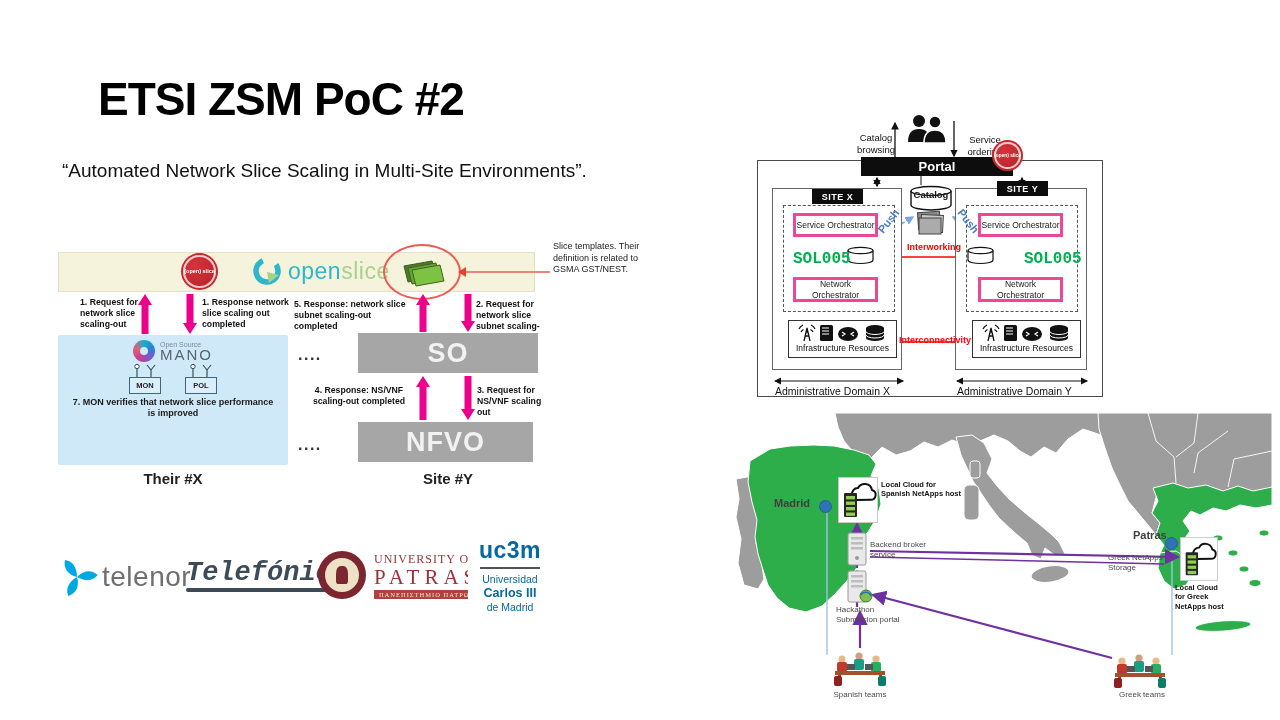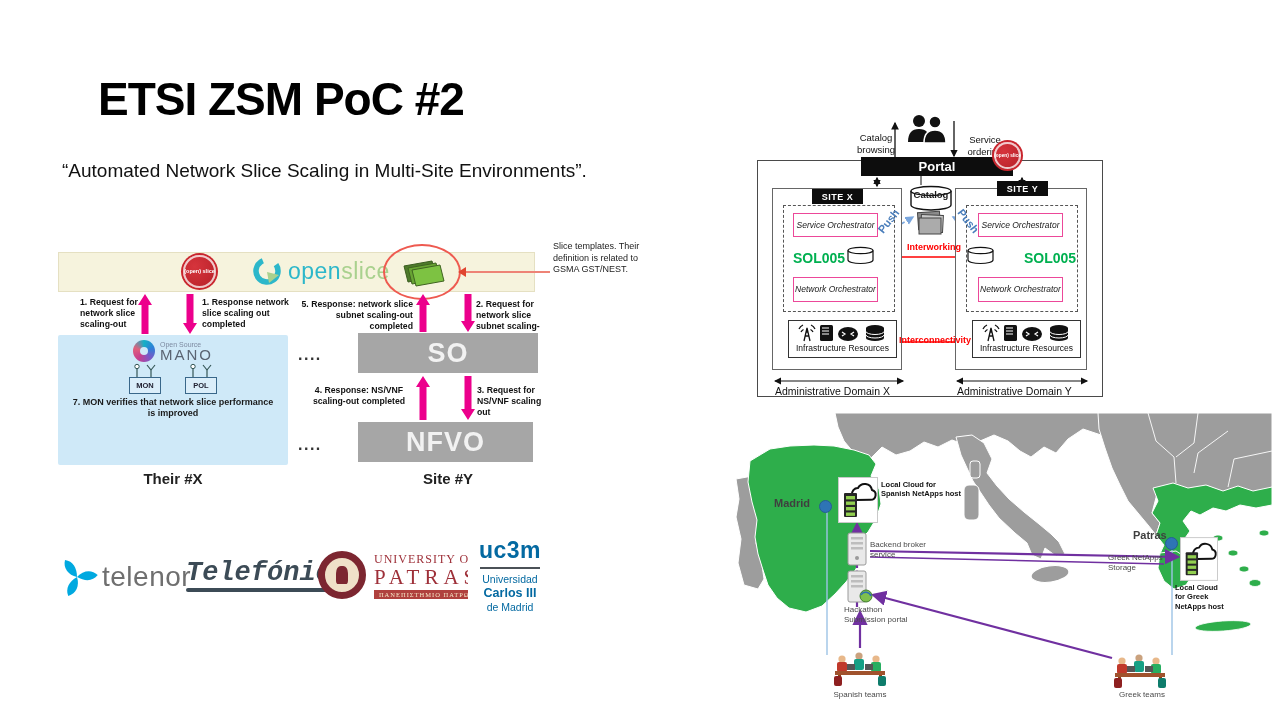--- a/index.html
+++ b/index.html
@@ -65,30 +65,30 @@
   .uc3m{left:468px;top:535px;width:84px;text-align:center;color:#0369a1;background:#fff;padding:2px 0 4px;}
   .uc3m-b{font-size:23px;font-weight:bold;letter-spacing:.5px;}
   .uc3m-hr{height:2px;background:#4b5157;width:72%;margin:3px auto 4px;}
   .uc3m-s{font-size:10.5px;line-height:1.25;}
   .uc3m-m{font-size:12.5px;font-weight:bold;line-height:1.2;}
 
   
   .rd{left:757px;top:113px;width:356px;height:292px;}
   .rd .box{position:absolute;border:1px solid #666;background:#fff;}
   .rd .lab2{display:flex;align-items:center;justify-content:center;text-align:center;
-            font-size:8.5px;line-height:1.25;border:1px solid #ec4899;background:#fff;font-style:italic;}
+            font-size:8.5px;line-height:1.25;border:3px solid #ec4899;background:#fff;}
   .rd-outer{left:0;top:47px;width:346px;height:237px;border:1.5px solid #4a4a4a;}
   .portal{left:104px;top:44px;width:152px;height:19px;background:#0d0d0d;color:#fff;font-weight:bold;
           font-size:13px;display:flex;align-items:center;justify-content:center;}
   .seal-r{left:237px;top:29px;width:27px;height:27px;font-size:4.8px;z-index:5;}
   .tag{background:#0d0d0d;color:#fff;font-weight:bold;font-size:9px;letter-spacing:.5px;
        display:flex;align-items:center;justify-content:center;}
   .toplab{font-size:9.5px;text-align:center;line-height:1.25;color:#111;}
   .dashbox{position:absolute;border:1px dashed #555;}
-  .sol{position:absolute;font-size:14px;font-weight:bold;color:#00b050;}
+  .sol{position:absolute;font-size:16px;font-weight:bold;color:#00b050;font-family:Liberation Mono, monospace;}
   .push{position:absolute;font-size:11px;font-weight:bold;color:#4a7ebb;}
   .redlab{position:absolute;font-size:9px;font-weight:bold;color:#f00;text-align:center;}
   .infra{position:absolute;border:1px solid #333;background:#fff;display:flex;flex-direction:column;align-items:center;}
   .infra-lab{font-size:8.5px;color:#111;margin-top:0px;}
   .admin{position:absolute;font-size:10.5px;color:#111;}
   .cyl-lab{position:absolute;font-weight:bold;font-size:9.5px;text-align:center;width:100%;top:4px;}
 
   
   .map{left:728px;top:413px;width:544px;height:297px;}
   .mlab{position:absolute;font-size:8px;color:#4a4a4a;line-height:1.3;}
@@ -137,21 +137,21 @@
       </svg>
     <svg class="ma" style="left:416px;top:376px" width="14" height="44">
         <polygon points="7,0 14,11 10.5,11 10.5,44 3.5,44 3.5,11 0,11" fill="#ec008c"></polygon>
       </svg>
     <svg class="ma" style="left:461px;top:376px" width="14" height="44">
         <polygon points="7,44 14,33 10.5,33 10.5,0 3.5,0 3.5,33 0,33" fill="#ec008c"></polygon>
       </svg>
 
     <div class="abs flabel" style="left:80px;top:297px;width:62px">1. Request for network slice scaling-out</div>
     <div class="abs flabel" style="left:202px;top:297px;width:94px">1. Response network slice scaling out completed</div>
-    <div class="abs flabel" style="left:301px;top:299px;width:112px;text-align:right">5. Response: network slice subnet scaling-out completed</div>
+    <div class="abs flabel" style="left:294px;top:299px;width:112px;text-align:left">5. Response: network slice subnet scaling-out completed</div>
     <div class="abs flabel" style="left:476px;top:299px;width:64px">2. Request for network slice subnet scaling-out</div>
     <div class="abs flabel" style="left:306px;top:385px;width:106px;text-align:center">4. Response: NS/VNF scaling-out completed</div>
     <div class="abs flabel" style="left:477px;top:385px;width:66px">3. Request for NS/VNF scaling out</div>
 
     <div class="abs bluebox">
       <div class="mano-row">
         <span class="mano-swirl"></span>
         <span>
             <div class="mano-top">Open Source</div>
         <div class="mano-name">MANO</div>
@@ -463,21 +463,21 @@
     <svg class="abs" style="left:119px;top:157px" width="26" height="34" viewBox="0 0 26 34">
       <rect x="1" y="1" width="18" height="31" rx="2" fill="#e9e9e9" stroke="#9a9a9a"></rect>
       <g fill="#bdbdbd">
           <rect x="4" y="5" width="12" height="2.5"></rect>
           <rect x="4" y="10" width="12" height="2.5"></rect>
           <rect x="4" y="15" width="12" height="2.5"></rect>
         </g>
       <circle cx="19" cy="26" r="6" fill="#7fbf4d" stroke="#3f7d2d"></circle>
       <path d="M14,25 a5.5,5.5 0 0 1 10,1" fill="none" stroke="#2e6fb0" stroke-width="1.5"></path>
     </svg>
-    <div class="mlab" style="left:116px;top:192px;width:80px">Hackathon Submission portal</div>
+    <div class="mlab" style="left:108px;top:192px;width:80px">Hackathon Submission portal</div>
 
     <div class="mlab" style="left:380px;top:140px;width:62px">Greek NetApps Storage</div>
     <svg class="abs" style="left:452px;top:124px" width="38" height="44" viewBox="0 0 40 46">
       <rect x="0.5" y="0.5" width="39" height="45" fill="#fff" stroke="#c9c9c9"></rect>
       <path d="M14,18 a6,6 0 0 1 6,-7 a7.5,7.5 0 0 1 14,2 a5,5 0 0 1 -1.5,9.8 L18,23 a5,5 0 0 1 -4,-5 Z" fill="#fff" stroke="#111" stroke-width="2"></path>
       <rect x="6" y="16" width="13" height="24" rx="1" fill="#262626"></rect>
       <g fill="#92d050">
           <rect x="8" y="19" width="9" height="3.4"></rect>
           <rect x="8" y="24.5" width="9" height="3.4"></rect>
           <rect x="8" y="30" width="9" height="3.4"></rect>

